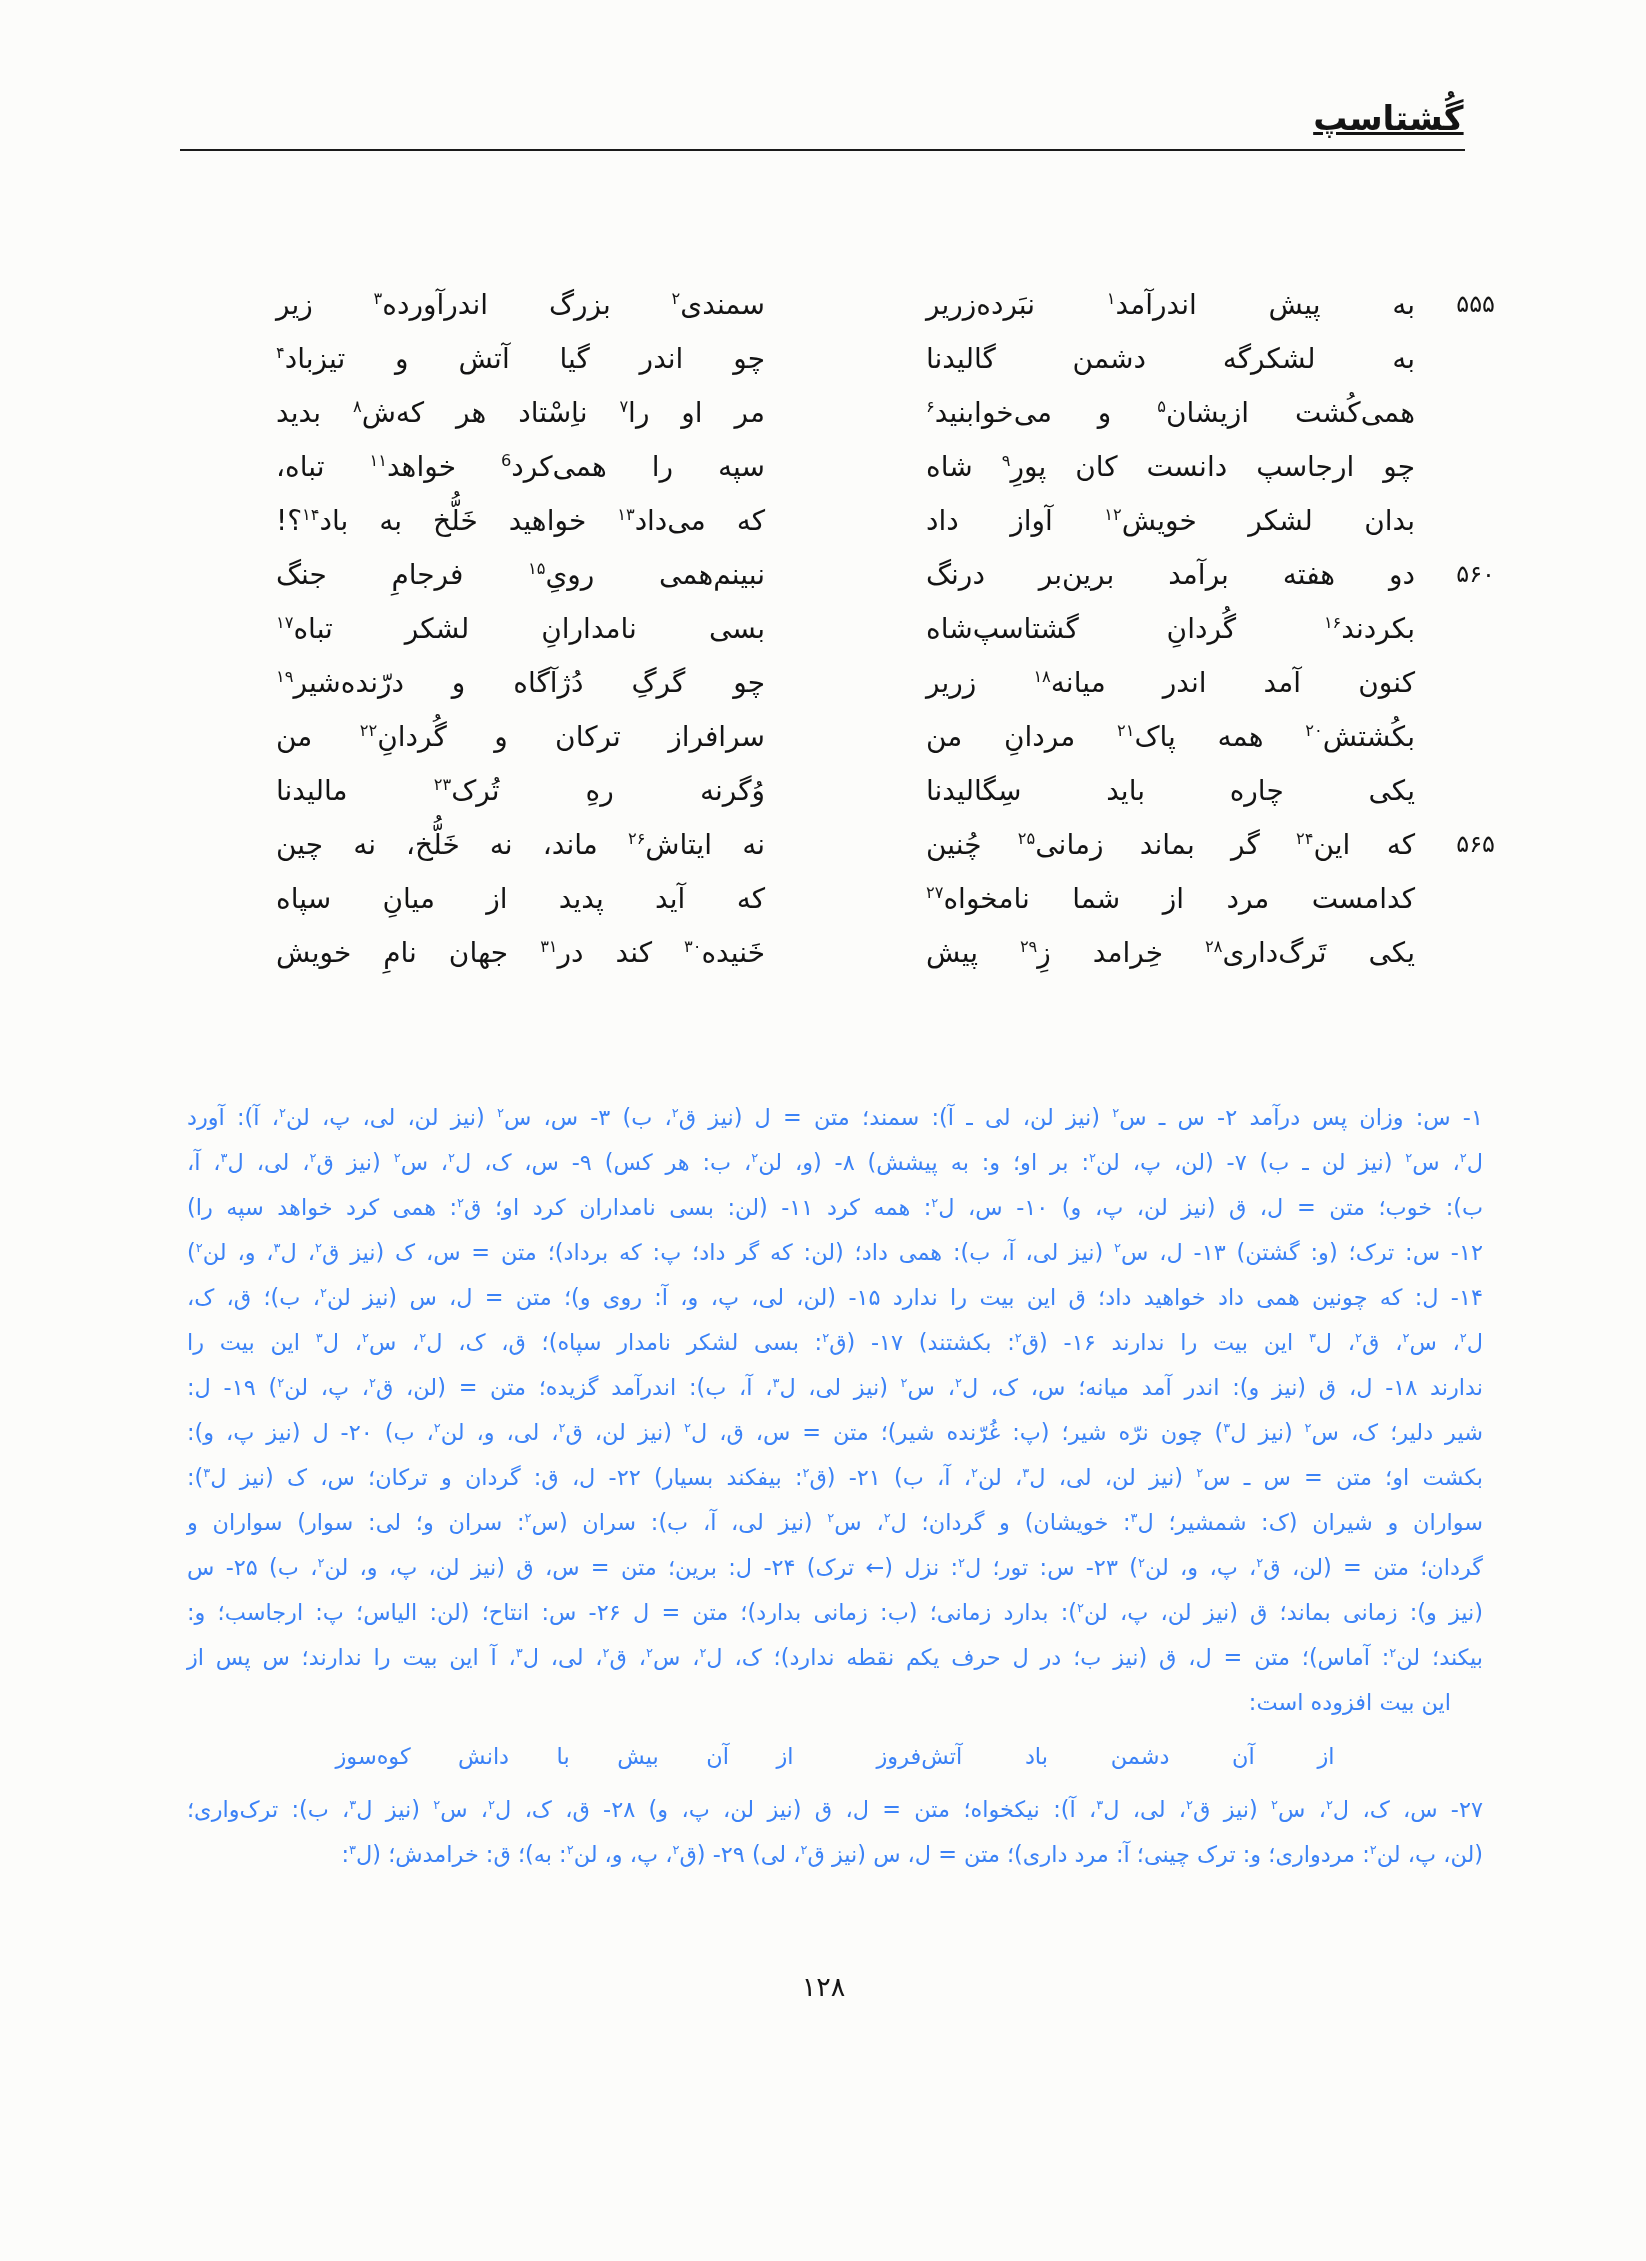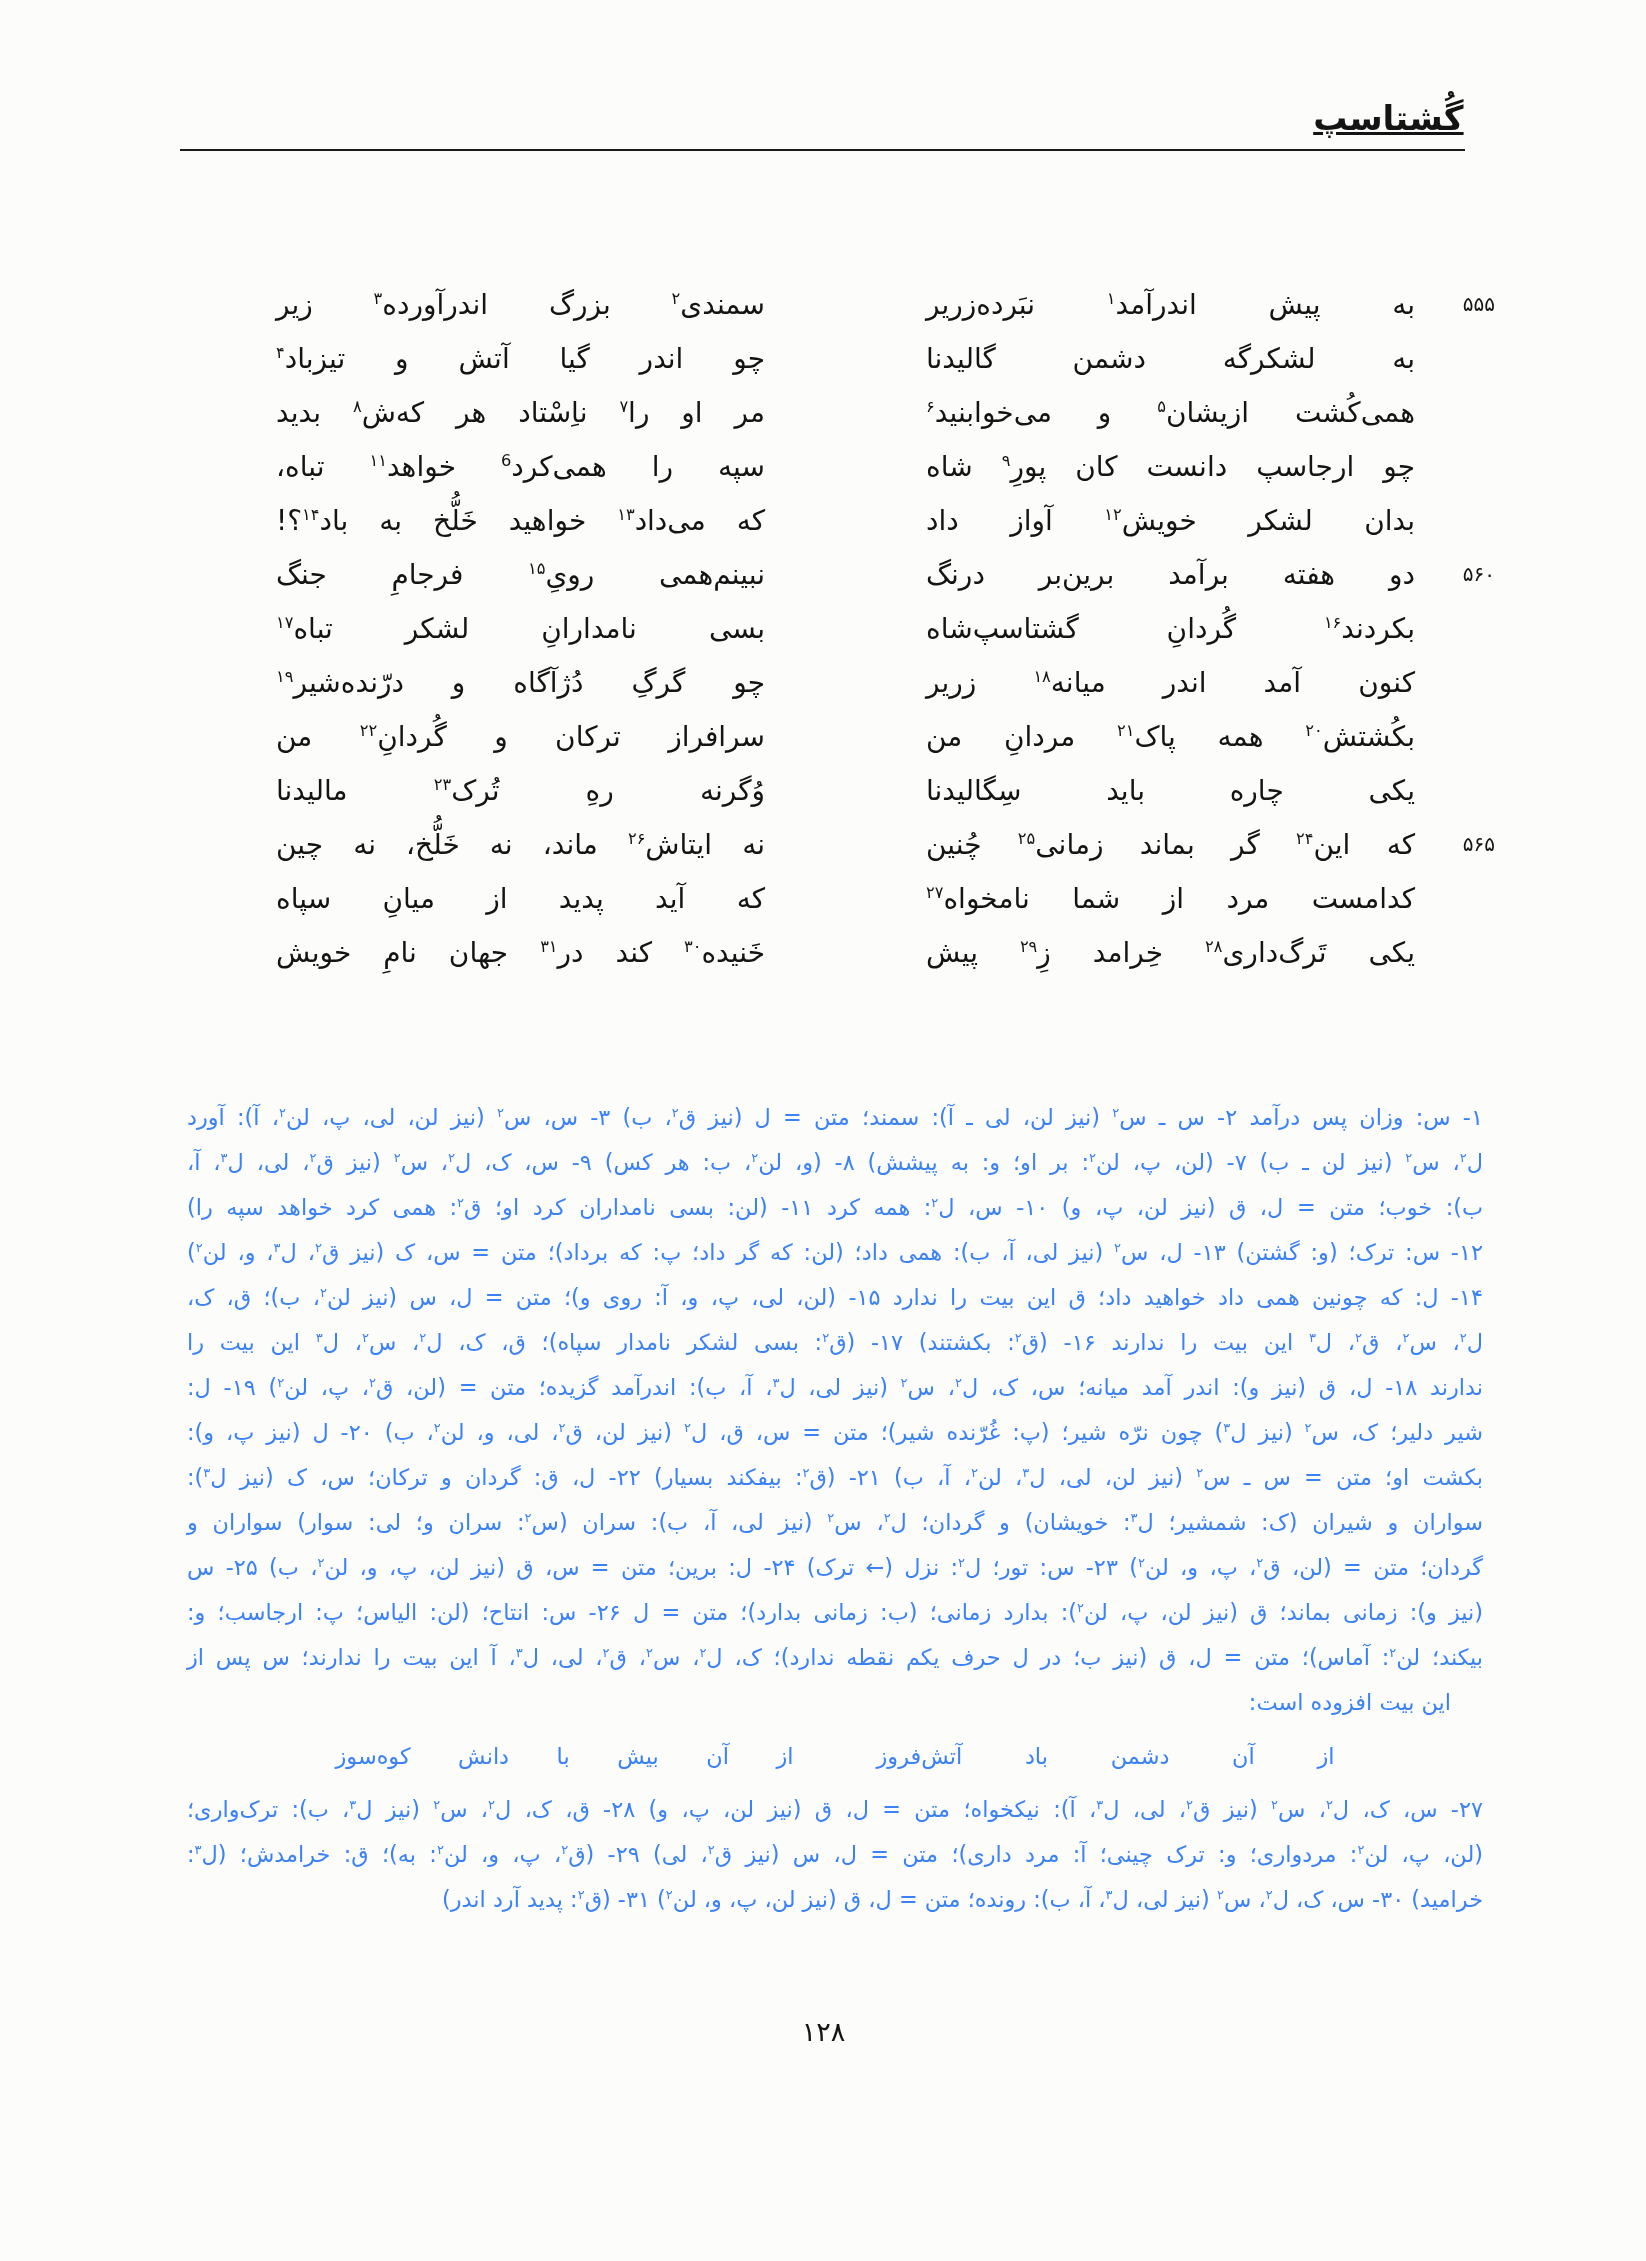--- a/index.html
+++ b/index.html
@@ -8,21 +8,21 @@
     background:#fcfcfa;color:#141414;direction:rtl;
     font-family:"DejaVu Sans",sans-serif;
   }
   
   .hdr{padding-top:98px;margin:0 182px 0 180px;text-decoration:underline;}
   .title{font-size:34px;font-weight:700;text-align:right;margin:0 1.4px 11.2px 0;}
   .rule{height:2.1px;background:#1b1b1b;}
   
   .poem{margin:126px 152px 0 0;}
   .couplet{display:flex;align-items:center;height:54px;font-size:28px;}
-  .vnum{flex:none;width:66px;margin-left:14px;text-align:right;font-size:20px;}
+  .vnum{flex:none;width:66px;margin-left:14px;text-align:right;font-size:24px;}
   .hem{display:block;flex:none;text-align:justify;text-align-last:justify;white-space:nowrap;}
   .hem-r{width:489px;}
   .hem-l{width:489px;margin-right:161px;}
   
   .apparatus{margin:116px 164px 0 187px;font-size:22.4px;color:#3b82f6;}
   .fline{height:45px;line-height:45px;text-align:justify;text-align-last:justify;white-space:nowrap;}
   .intro{height:45px;line-height:45px;text-align:right;padding-right:32px;white-space:nowrap;}
   .fverse{display:flex;justify-content:center;gap:83px;align-items:center;height:62px;}
   .fv-hem{display:block;width:458px;text-align:justify;text-align-last:justify;white-space:nowrap;}
   .para2 .fline:last-child{text-align-last:right;}
@@ -155,20 +155,19 @@
     <div class="fverse">
       <span class="fv-hem">از آن دشمن باد آتش‌فروز</span>
       <span class="fv-hem">از آن بیش با دانش کوه‌سوز</span>
     </div>
     <div class="para2">
 
         <div class="fline">۲۷- س، ک، ل<sup>۲</sup>، س<sup>۲</sup> (نیز ق<sup>۲</sup>، لی، ل<sup>۳</sup>، آ): نیکخواه؛ متن = ل، ق (نیز لن، پ، و) ۲۸- ق، ک، ل<sup>۲</sup>، س<sup>۲</sup> (نیز ل<sup>۳</sup>، ب): ترک‌واری؛</div>
 
         <div class="fline">(لن، پ، لن<sup>۲</sup>: مردواری؛ و: ترک چینی؛ آ: مرد داری)؛ متن = ل، س (نیز ق<sup>۲</sup>، لی) ۲۹- (ق<sup>۲</sup>، پ، و، لن<sup>۲</sup>: به)؛ ق: خرامدش؛ (ل<sup>۳</sup>:</div>
 
-        <div class="fline">خرامید) ۳۰- س، ک، ل<sup>۲</sup>، س<sup>۲</sup> (نیز لی، ل<sup>۳</sup>، آ، ب): رونده؛ متن = ل، ق (نیز لن، پ، و، لن<sup>۲</sup>) ۳۱- (ق<sup>۲</sup>: پدید آرد اندر)</div>
       </div>
   </div>
 
   <div class="pnum">۱۲۸</div>
 
 </div>
 
 
 </body></html>

